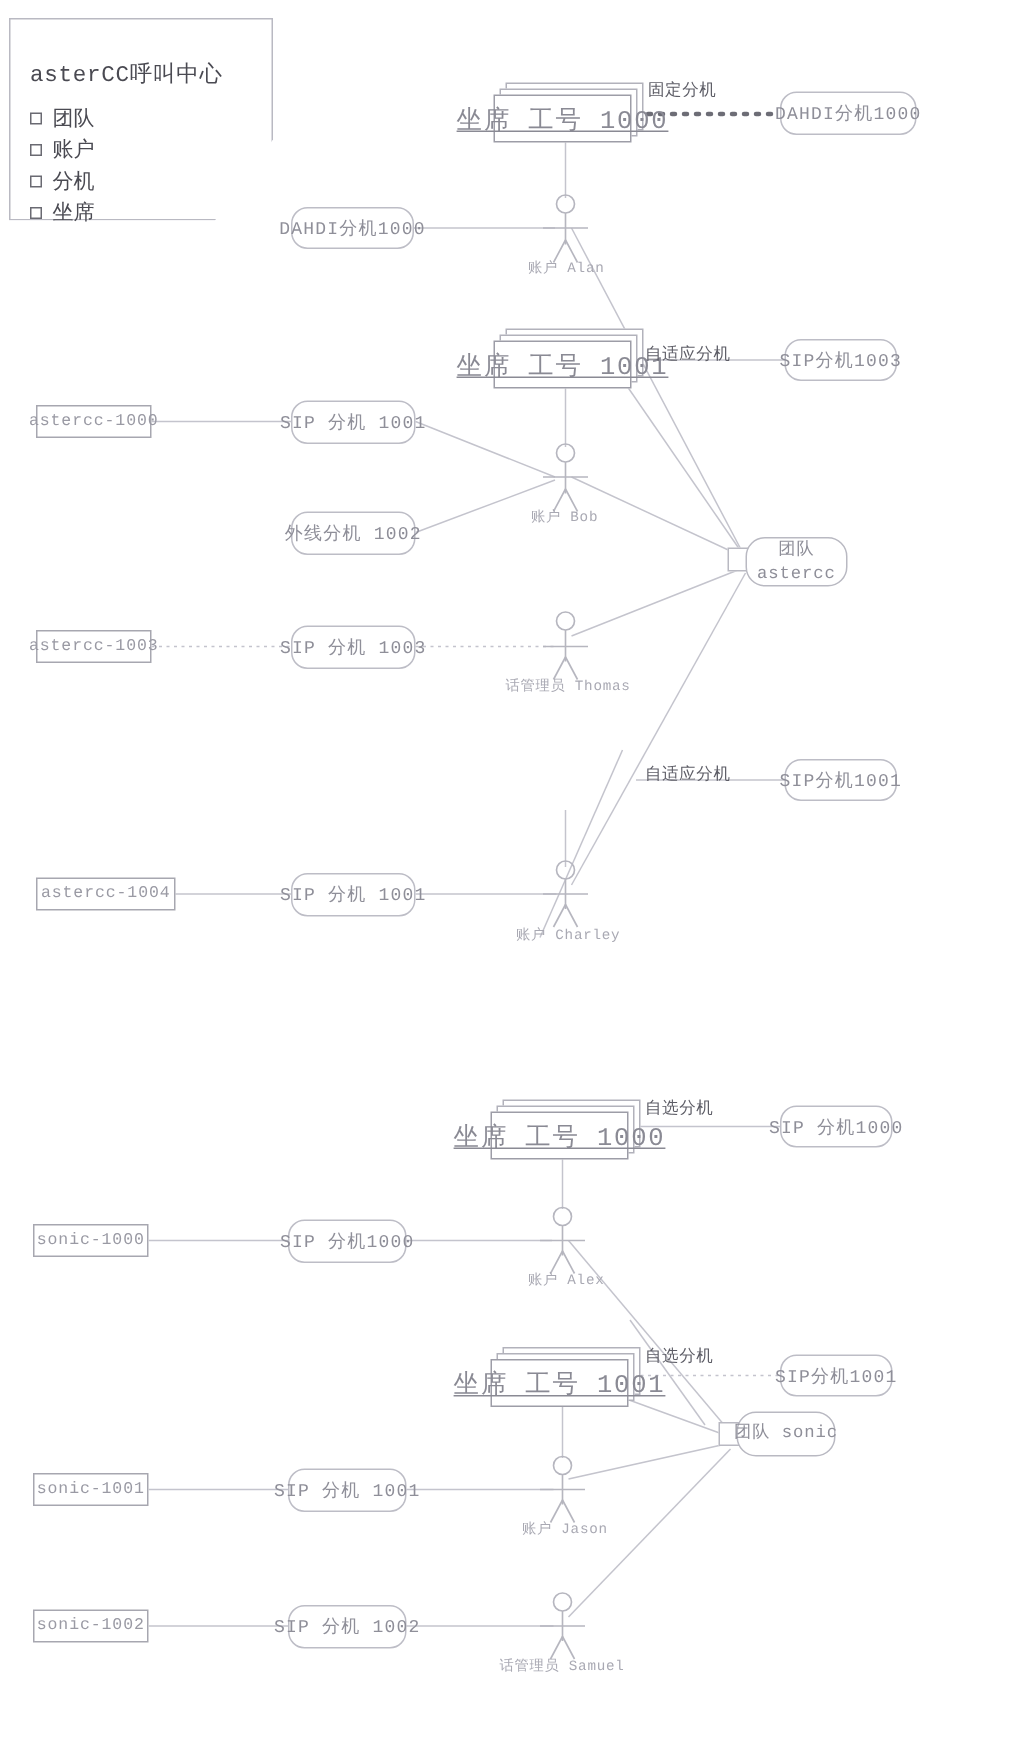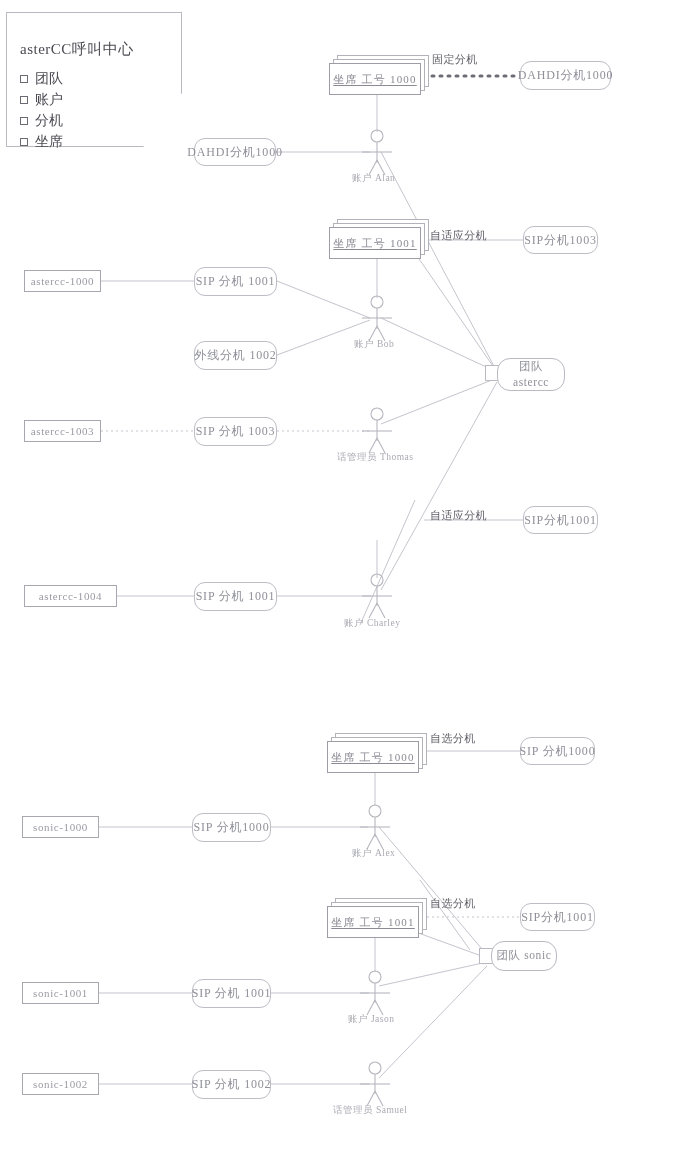--- a/index.html
+++ b/index.html
@@ -9,20 +9,21 @@
   }
   body {
     font-family: "Liberation Serif", "DejaVu Serif", serif;
   }
   #canvas {
     position: relative;
     width: 680px;
     height: 1164px;
     background: #ffffff;
     overflow: hidden;
+    font-family: Liberation Mono, monospace;
   }
   #wires {
     position: absolute;
     left: 0;
     top: 0;
     width: 680px;
     height: 1164px;
     pointer-events: none;
   }
   
@@ -106,21 +107,21 @@
   .agent-front {
     position: absolute;
     border: 1px solid #9d9da7;
     background: #ffffff;
     box-sizing: border-box;
     display: flex;
     align-items: center;
     justify-content: center;
   }
   .agent-label {
-    font-size: 11px;
+    font-size: 17px;
     color: #8a8a94;
     letter-spacing: 1.2px;
     text-decoration: underline;
     text-underline-offset: 2px;
   }
   .team-box {
     border: 1px solid #b9b9c2;
     border-radius: 13px;
     background: #ffffff;
     font-size: 11.5px;

